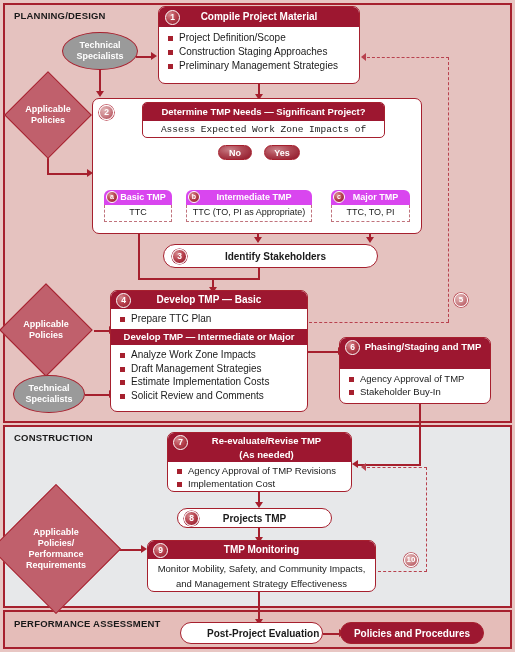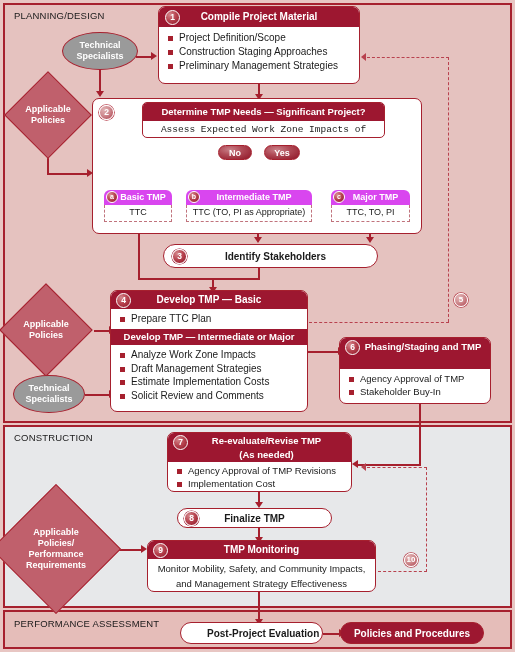--- a/index.html
+++ b/index.html
@@ -13,21 +13,21 @@
     overflow:hidden;
   }
 
   
   .band { position:absolute; left:3px; right:3px; border:2px solid #a6202e; }
   #band-planning   { top:3px;   height:420px; background:#e5c2bf; }
   #band-construct  { top:425px; height:183px; background:#e7e8ea; }
   #band-perf       { top:610px; height:39px;  background:#e5bdb9; }
 
   .band-label {
-    position:absolute; font-size:9.5px; font-weight:normal; color:#1a1a1a;
+    position:absolute; font-size:9.5px; font-weight:bold; color:#1a1a1a;
     letter-spacing:.2px; white-space:nowrap;
   }
 
   
   .node { position:absolute; }
 
   .box {
     background:#fff;
     border:1.6px solid #a6202e;
     border-radius:7px;
@@ -391,21 +391,21 @@
     <div class="box-body" style="padding:2px 6px;">
       <ul class="bullets" style="font-size:9.5px;">
         <li>Agency Approval of TMP Revisions</li>
         <li>Implementation Cost</li>
       </ul>
     </div>
   </div>
 
   <div class="pill" style="left:177px; top:508px; width:155px; height:20px; justify-content:center;">
     <span class="stepnum" style="position:absolute; left:6px; top:2px;">8</span>
-    <span style="font-size:10px;">Finalize TMP</span>
+    <span style="font-size:10px;">Projects TMP</span>
   </div>
 
   <div class="diamond-wrap" style="left:10px; top:503px; width:92px; height:92px;">
     <div class="diamond-shape"></div>
     <div class="diamond-text">
       <div>
         <div>Applicable</div>
         <div>Policies/</div>
         <div>Performance</div>
         <div>Requirements</div>

